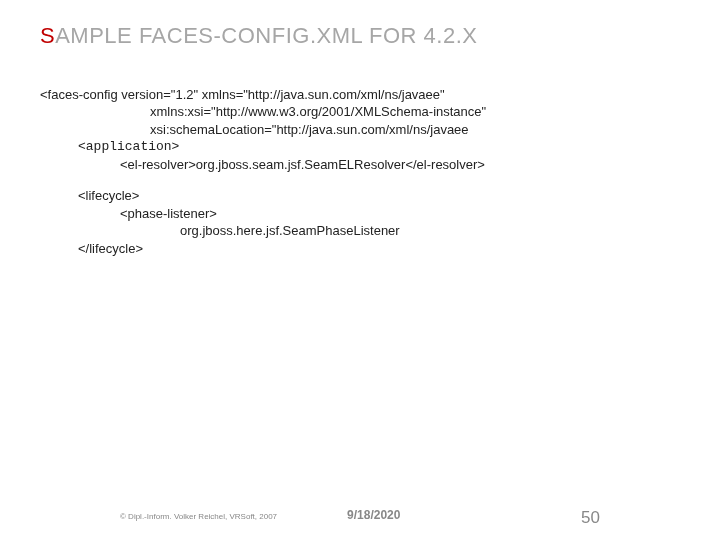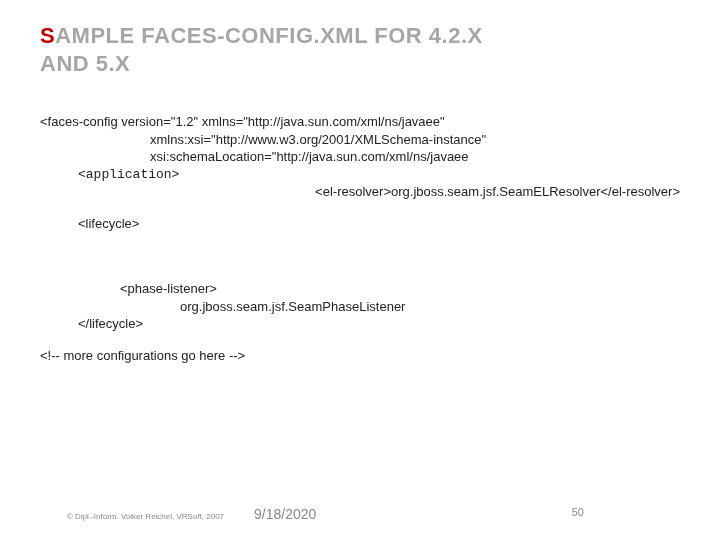--- a/index.html
+++ b/index.html
@@ -10,86 +10,84 @@
     font-family: "Trebuchet MS", "Segoe UI", sans-serif;
     position: relative;
     overflow: hidden;
   }
   .title-block {
     padding: 22px 40px 8px 40px;
   }
   .title {
     font-family: "Trebuchet MS", "Arial Narrow", sans-serif;
     font-size: 22px;
-    font-weight: 700;
+    font-weight: 400;
     letter-spacing: 0.5px;
     line-height: 1.25;
     text-transform: uppercase;
   }
   .title .red { color: #c00000; }
   .title .gray { color: #a6a6a6; }
   .body-block {
     padding: 28px 40px 0 40px;
     font-family: "Trebuchet MS", sans-serif;
     font-size: 13px;
     color: #222222;
     line-height: 1.35;
   }
   .body-block div { white-space: pre; }
   .indent1 { padding-left: 110px; }
   .indent-app { padding-left: 38px; font-family: Liberation Mono, monospace; }
-  .indent-el { padding-left: 80px; text-align: right; }
+  .indent-el { padding-left: 80px; }
   .indent-lc { padding-left: 38px; }
-  .indent-pl { padding-left: 80px; margin-top: 48px; }
+  .indent-pl { padding-left: 80px; }
   .indent-plc { padding-left: 140px; }
   .gap { height: 14px; }
   .footer {
     position: absolute;
     bottom: 18px;
     left: 0;
     width: 100%;
-    padding: 0 67px;
+    padding: 0 120px;
     display: flex;
     align-items: baseline;
     font-size: 9px;
     color: #888888;
     font-family: Arial, sans-serif;
   }
   .footer .credit { flex: 0 0 auto; font-size: 8px; }
-  .footer .date { margin-left: 30px; font-size: 14px; }
+  .footer .date { margin-left: 70px; font-size: 12px; font-weight: bold; }
   .footer .pagenum {
     position: absolute;
-    right: 136px;
-    font-size: 11px;
+    right: 120px;
+    font-size: 17px;
     color: #888888;
   }
 </style>
 </head>
 <body>
 
 <div class="title-block">
   <div class="title">
     <span class="red">S</span><span class="gray">AMPLE FACES-CONFIG.XML FOR 4.2.X</span><br>
-    <span class="gray">AND 5.X</span>
   </div>
 </div>
 
 <div class="body-block">
   <div>&lt;faces-config version="1.2" xmlns="http://java.sun.com/xml/ns/javaee"</div>
   <div class="indent1">xmlns:xsi="http://www.w3.org/2001/XMLSchema-instance"</div>
   <div class="indent1">xsi:schemaLocation="http://java.sun.com/xml/ns/javaee</div>
   <div class="indent-app">&lt;application&gt;</div>
   <div class="indent-el">&lt;el-resolver&gt;org.jboss.seam.jsf.SeamELResolver&lt;/el-resolver&gt;</div>
   <div class="gap"></div>
   <div class="indent-lc">&lt;lifecycle&gt;</div>
   <div class="indent-pl">&lt;phase-listener&gt;</div>
-  <div class="indent-plc">org.jboss.seam.jsf.SeamPhaseListener</div>
+  <div class="indent-plc">org.jboss.here.jsf.SeamPhaseListener</div>
   <div class="indent-lc">&lt;/lifecycle&gt;</div>
   <div class="gap"></div>
-  <div>&lt;!-- more configurations go here --&gt;</div>
   <div class="gap"></div>
 </div>
 
 <div class="footer">
   <span class="credit">© Dipl.-Inform. Volker Reichel, VRSoft, 2007</span>
   <span class="date">9/18/2020</span>
   <span class="pagenum">50</span>
 </div>
 
 </body></html>

